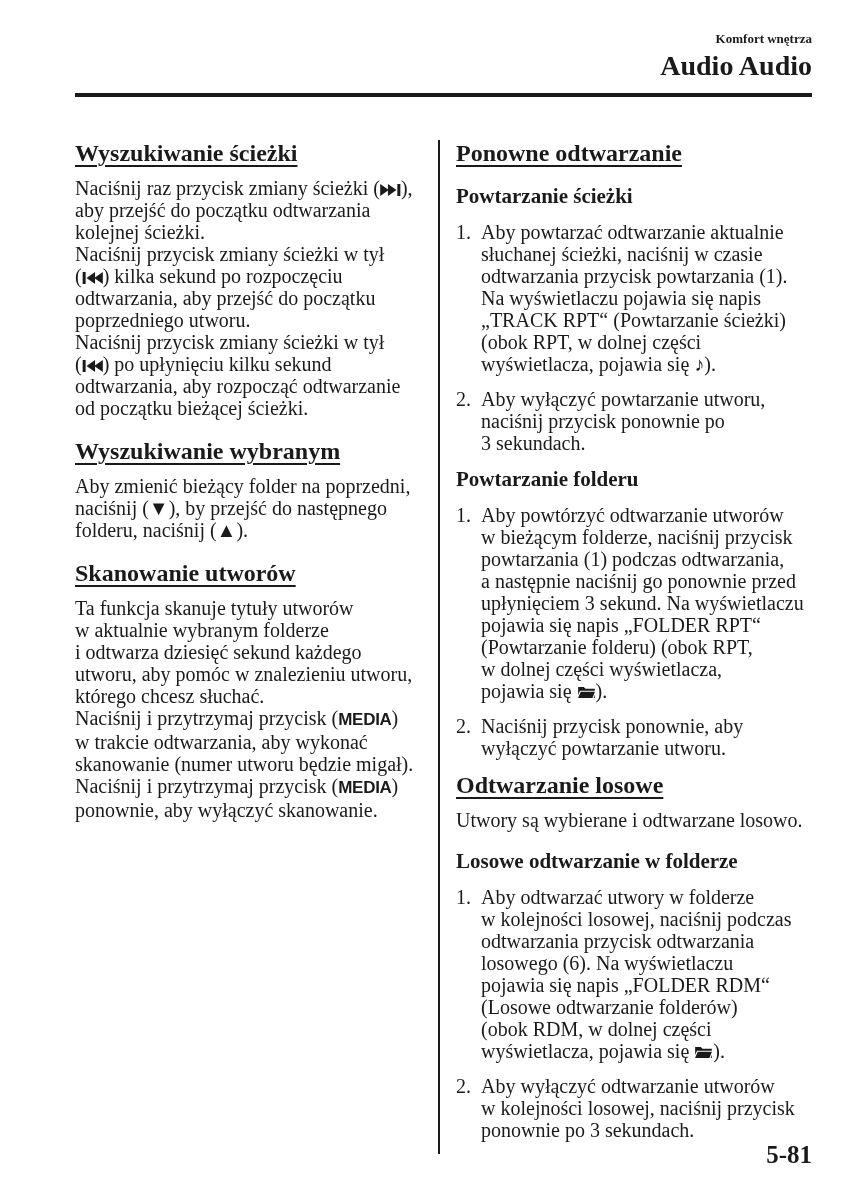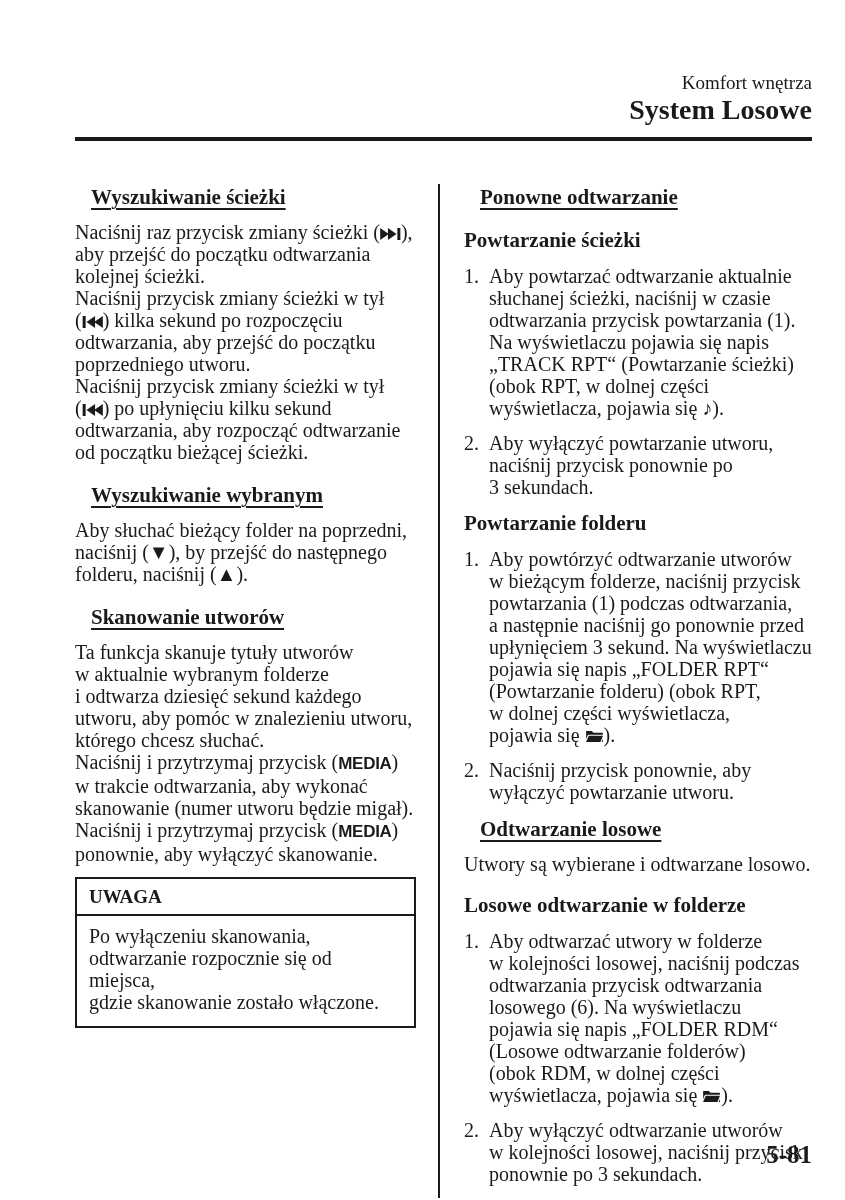--- a/index.html
+++ b/index.html
@@ -5,32 +5,32 @@
   html,body{margin:0;padding:0;}
   body{
     width:845px;height:1200px;background:#ffffff;
     font-family:"Liberation Serif","DejaVu Serif",serif;
     color:#1a1a1a;position:relative;overflow:hidden;
   }
   .page{position:absolute;left:75px;top:30px;width:737px;}
 
   
   .hdr{text-align:right;}
-  .eyebrow{font-weight:normal;font-size:19px;line-height:18px;margin-top:44px;}
+  .eyebrow{font-weight:bold;font-size:13px;line-height:18px;}
   .doc-title{font-weight:bold;font-size:28px;line-height:32px;margin-top:2px;}
   .rule{height:4px;background:#1a1a1a;margin-top:11px;}
 
   
   .cols{display:flex;margin-top:43px;align-items:stretch;}
   .col-left{width:363px;flex:none;}
   .divider{width:2px;background:#1a1a1a;flex:none;}
-  .col-right{flex:1;padding-left:24px;min-width:0;}
+  .col-right{flex:1;padding-left:16px;min-width:0;}
 
   h3{
-    font-size:21px;font-weight:bold;margin:0 0 11px 16px;line-height:26px;
+    font-size:24px;font-weight:bold;margin:0 0 11px 0;line-height:26px;
     text-decoration:underline;text-decoration-thickness:2px;text-underline-offset:4px;
   }
   .sec{margin-top:19px;}
   .sec.first{margin-top:0;}
   h4{font-size:21px;font-weight:bold;margin:18px 0 13px 0;line-height:24px;text-decoration:none;}
   h4.tight{margin-top:1px;}
 
   p.body{font-size:20px;line-height:22px;margin:0;white-space:pre-line;}
 
   .li{display:flex;margin-bottom:13px;font-size:20px;line-height:22px;}
@@ -52,21 +52,21 @@
 
   .page-number{position:absolute;right:33px;top:1141px;font-weight:bold;font-size:25px;margin-left:40px;}
 </style>
 </head>
 <body>
 
 <div class="page">
 
   <div class="hdr">
     <div class="eyebrow">Komfort wnętrza</div>
-    <div class="doc-title">System Losowe</div>
+    <div class="doc-title">Audio Audio</div>
   </div>
   <div class="rule"></div>
 
   <div class="cols">
 
     <div class="col-left">
 
       <div class="sec first">
         <h3>Wyszukiwanie ścieżki</h3>
         <p class="body"><span>Naciśnij raz przycisk zmiany ścieżki (</span><span class="icon"><svg width="21" height="12" viewBox="0 0 24 14">
@@ -89,45 +89,39 @@
                 <rect x="0.5" y="0" width="3.5" height="14"></rect>
                 <polygon points="15,0 5,7 15,14"></polygon>
                 <polygon points="24,0 14,7 24,14"></polygon>
               </svg></span><span>) po upłynięciu kilku sekund
 odtwarzania, aby rozpocząć odtwarzanie
 od początku bieżącej ścieżki.</span></p>
       </div>
 
       <div class="sec">
         <h3>Wyszukiwanie wybranym</h3>
-        <p class="body">Aby słuchać bieżący folder na poprzedni,
+        <p class="body">Aby zmienić bieżący folder na poprzedni,
 naciśnij (▼), by przejść do następnego
 folderu, naciśnij (▲).</p>
       </div>
 
       <div class="sec">
         <h3>Skanowanie utworów</h3>
         <p class="body"><span>Ta funkcja skanuje tytuły utworów
 w aktualnie wybranym folderze
 i odtwarza dziesięć sekund każdego
 utworu, aby pomóc w znalezieniu utworu,
 którego chcesz słuchać.
 Naciśnij i przytrzymaj przycisk (</span><span class="media">MEDIA</span><span>)
 w trakcie odtwarzania, aby wykonać
 skanowanie (numer utworu będzie migał).
 Naciśnij i przytrzymaj przycisk (</span><span class="media">MEDIA</span><span>)
 ponownie, aby wyłączyć skanowanie.</span></p>
       </div>
 
-      <div class="note-box">
-        <div class="note-title">UWAGA</div>
-        <div class="note-body">Po wyłączeniu skanowania,
-odtwarzanie rozpocznie się od miejsca,
-gdzie skanowanie zostało włączone.</div>
-      </div>
 
     </div>
 
     <div class="divider"></div>
 
     <div class="col-right">
 
       <div class="sec first">
         <h3>Ponowne odtwarzanie</h3>
 

